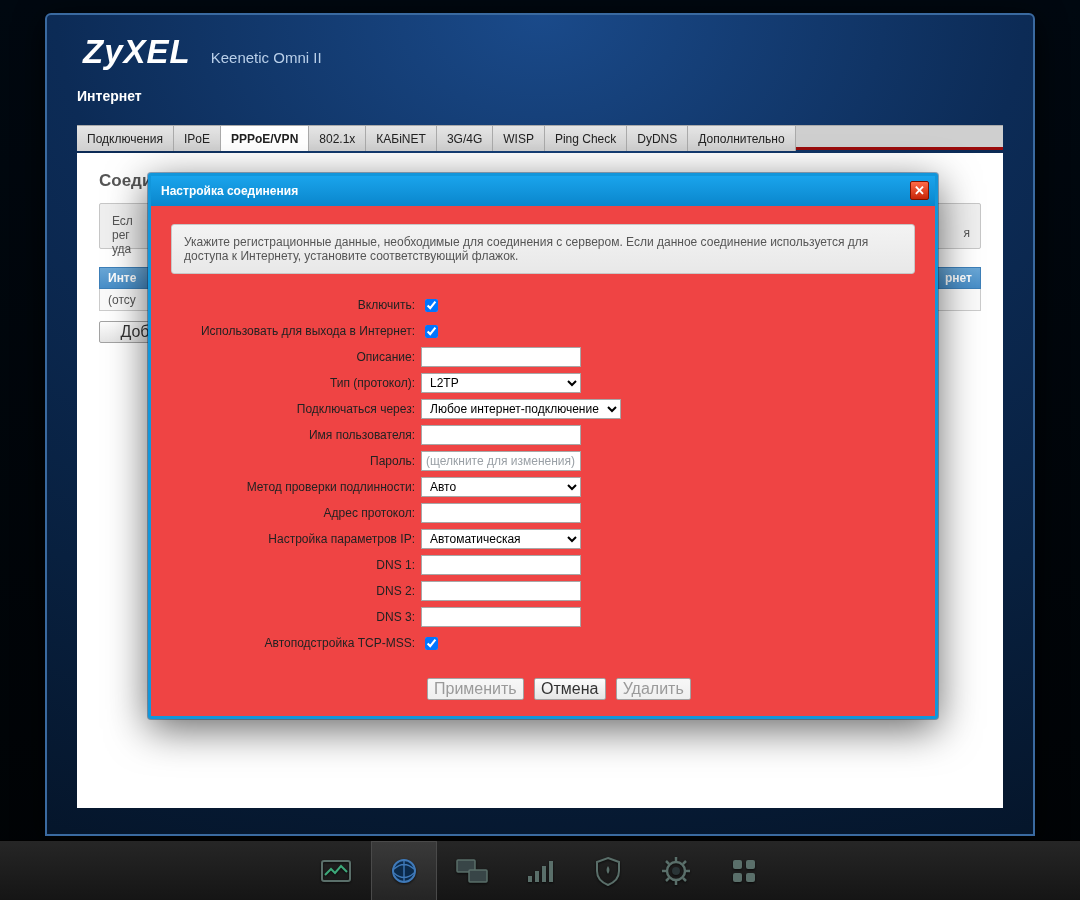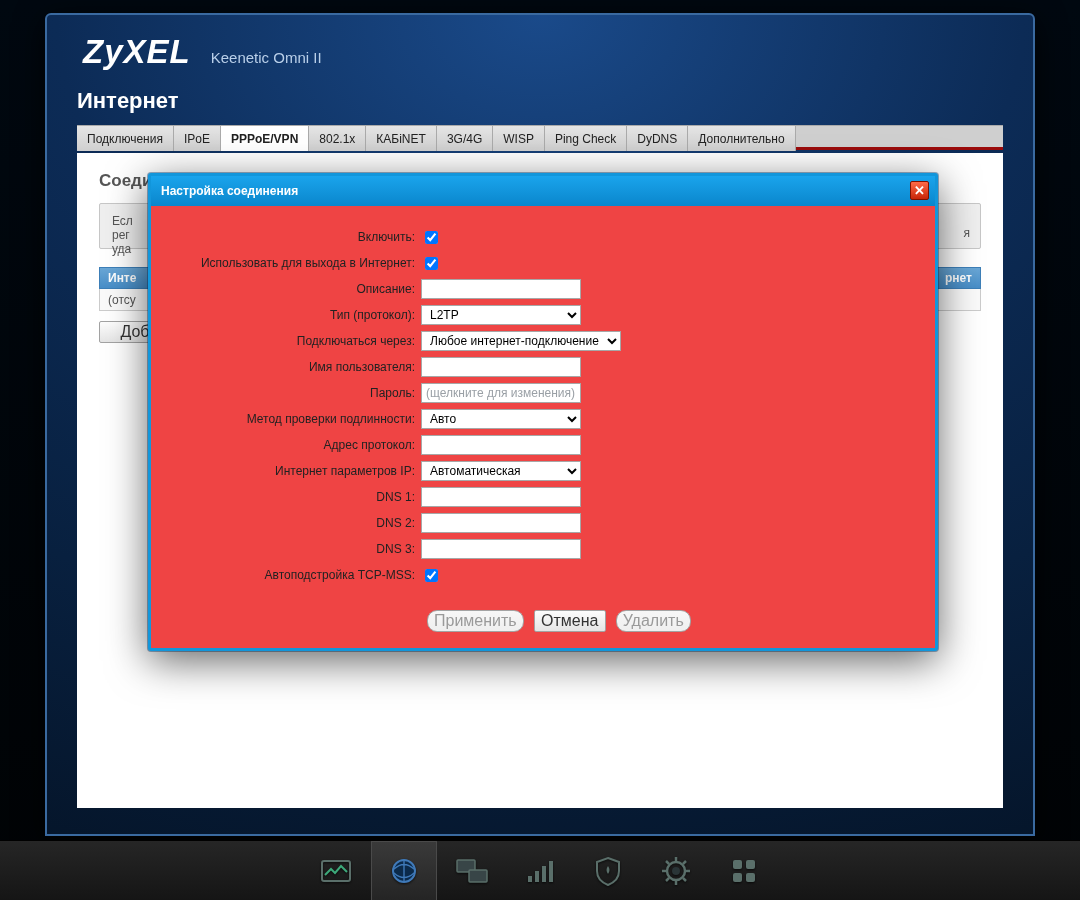--- a/index.html
+++ b/index.html
@@ -13,21 +13,21 @@
     border: 2px solid #3a6aa0;
     box-shadow: 0 8px 30px rgba(0,0,0,.8);
     border-top-left-radius:6px; border-top-right-radius:6px;
   }
   .logo {
     position:absolute; left:36px; top:18px; height:30px; display:flex; align-items:baseline; gap:20px;
     font-style:italic; color:#fff; font-weight:bold;
   }
   .logo .z { font-size:33px; letter-spacing:1px; font-family: "Arial Black", Arial, sans-serif;}
   .logo .model { font-size:15px; font-style:normal; color:#b9cfe9; font-weight:normal;}
-  .pageTitle { position:absolute; left:30px; top:73px; color:#fff; font-size:22px; font-weight:bold;}
+  .pageTitle { position:absolute; left:30px; top:73px; color:#fff; font-size:14px; font-weight:bold;}
 
   .tabsBar {
     position:absolute; left:30px; top:110px; right:30px; height:25px;
     background:#cfcfcf; display:flex; border-top:1px solid #aaa;
     border-bottom: 3px solid #9b0b0b;
   }
   .tab {
     padding:12px 10px; height:25px; display:flex; align-items:center;
     font-size:12px; color:#222; border-right:1px solid #aaa; cursor:pointer;
     background:linear-gradient(#e5e5e5,#cfcfcf);
@@ -77,21 +77,21 @@
   .formRow input[type=text], .formRow input[type=password], .formRow select {
     height:20px; border:1px solid #a7a7a7; font-size:12px; padding:0 4px; background:#fff;
   }
   .w-s { width:160px; }
   .formRow input::placeholder { color:#9aa0a6; }
   .btnRow { display:flex; gap:10px; margin-top:22px; margin-left:256px; }
   .btn {
     min-width:72px; height:22px; border:1px solid #a3a3a3; background:linear-gradient(#fdfdfd,#e5e5e5);
     border-radius:2px; font-size:16px; color:#333; cursor:pointer;
   }
-  .btn[disabled]{ color:#9a9a9a; cursor:default; background:linear-gradient(#f7f7f7,#efefef);border-radius:10px;}
+  .btn[disabled]{ color:#9a9a9a; cursor:default; background:linear-gradient(#f7f7f7,#efefef);}
 
   
   .dock {
     position:absolute; left:0; right:0; bottom:0; height:60px;
     background: linear-gradient(#262626,#151515); border-top:1px solid #000;
     display:flex; justify-content:center; gap:2px;
   }
   .dockItem {
     width:66px; height:60px; display:flex; align-items:center; justify-content:center;
     cursor:pointer;
@@ -142,20 +142,21 @@
 </div>
 
 <div class="dialog">
   <div class="dlgTitle">
     <span>Настройка соединения</span>
     <div class="dlgClose">
       <span>✕</span>
     </div>
   </div>
   <div class="dlgBody">
+    <div class="dlgHint">Укажите регистрационные данные, необходимые для соединения с сервером. Если данное соединение используется для доступа к Интернету, установите соответствующий флажок.</div>
 
     <div class="formRow">
       <label>Включить:</label>
       <input type="checkbox" checked="" style="">
     </div>
     <div class="formRow">
       <label>Использовать для выхода в Интернет:</label>
       <input type="checkbox" checked="" style="">
     </div>
     <div class="formRow">
@@ -186,21 +187,21 @@
       <label>Метод проверки подлинности:</label>
       <select class="w-s">
         <option>Авто</option>
       </select>
     </div>
     <div class="formRow">
       <label>Адрес протокол:</label>
       <input type="text" class="w-s" value="" style="">
     </div>
     <div class="formRow">
-      <label>Интернет параметров IP:</label>
+      <label>Настройка параметров IP:</label>
       <select class="w-s">
         <option>Автоматическая</option>
       </select>
     </div>
     <div class="formRow">
       <label>DNS 1:</label>
       <input type="text" class="w-s" value="" style="">
     </div>
     <div class="formRow">
       <label>DNS 2:</label>

